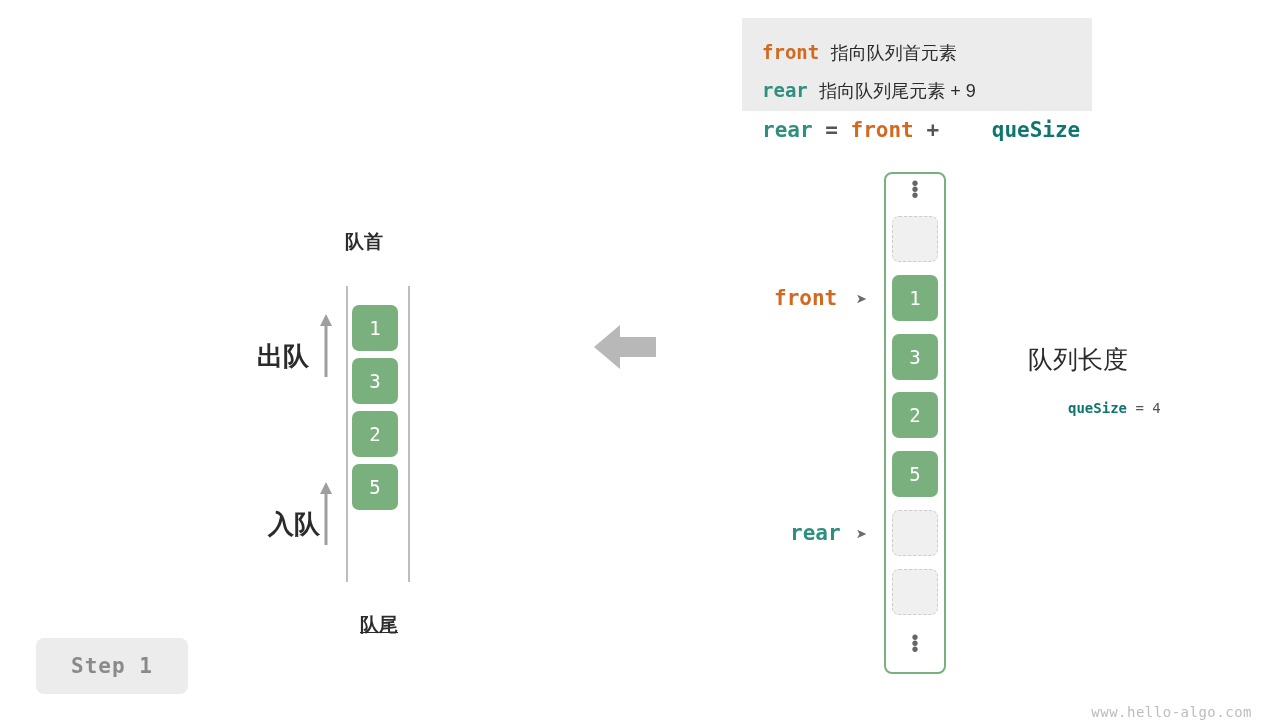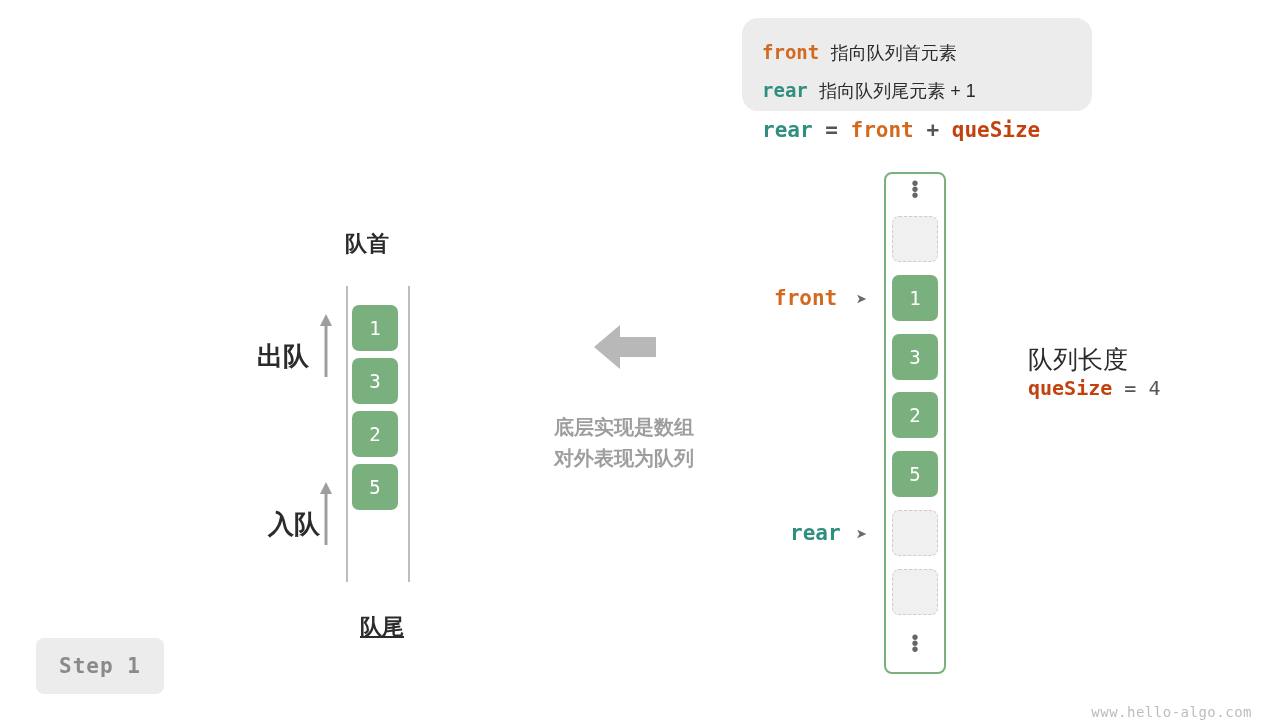--- a/index.html
+++ b/index.html
@@ -19,41 +19,41 @@
     left: 0; top: 0;
     width: 1280px;
     height: 720px;
   }
 
   
   .step-badge {
     position: absolute;
     left: 36px;
     top: 638px;
-    width: 128px;
+    width: 152px;
     height: 56px;
     background: #ececec;
     border-radius: 8px;
     display: flex;
     align-items: center;
     justify-content: center;
     font-family: "DejaVu Sans Mono", monospace;
     font-size: 21px;
     font-weight: bold;
     color: #8a8a8a;
     letter-spacing: 1px;
   }
 
   
   .label-text {
     position: absolute;
     font-family: "Liberation Sans", sans-serif;
     font-weight: bold;
     color: #2b2b2b;
-    font-size: 22px;
+    font-size: 19px;
     white-space: nowrap;
   }
   .queue-head-label { left: 345px; top: 229px; }
   .queue-tail-label { left: 360px; top: 612px; text-decoration: underline; }
 
   .rail {
     position: absolute;
     background: #bdbdbd;
     width: 2px;
   }
@@ -121,33 +121,33 @@
   }
 
   
   .note-box {
     position: absolute;
     left: 742px;
     top: 18px;
     width: 350px;
     height: 93px;
     background: #ececec;
-    border-radius: 16px;
+    border-radius: 0;
     box-sizing: border-box;
     padding: 16px 20px 0 20px;
   }
   .note-line {
     font-family: "DejaVu Sans Mono", monospace;
     font-size: 19px;
     line-height: 37px;
     white-space: nowrap;
   }
   .kw-front { color: #d2691e; font-weight: bold; }
   .kw-rear  { color: #2f8f7f; font-weight: bold; }
-  .kw-size  { color: #c2410c; font-weight: bold; }
+  .kw-size  { color: #0f766e; font-weight: bold; margin-left: 40px; }
   .note-cn {
     font-family: "Liberation Sans", sans-serif;
     color: #2b2b2b;
     font-size: 18px;
     font-weight: normal;
   }
   .formula {
     position: absolute;
     left: 762px;
     top: 118px;
@@ -202,23 +202,23 @@
     position: absolute;
     left: 1028px;
     top: 343px;
     font-size: 25px;
     color: #2b2b2b;
     white-space: nowrap;
   }
   .size-formula {
     position: absolute;
     left: 1028px;
-    top: 376px;
-    font-family: "DejaVu Sans Mono", monospace;
-    font-size: 20px;
+    top: 400px;
+    font-family: "DejaVu Sans Mono", monospace;
+    font-size: 14px;
     white-space: nowrap;
     color: #555555;
   }
 
   .watermark {
     position: absolute;
     right: 28px;
     bottom: 0;
     font-family: "DejaVu Sans Mono", monospace;
     font-size: 14px;
@@ -252,33 +252,29 @@
     <polygon points="7,1 13,13 1,13" fill="#9e9e9e"></polygon>
   </svg>
   <svg class="uparrow" style="left:319px; top:481px;" viewBox="0 0 14 64">
     <line x1="7" y1="64" x2="7" y2="10" stroke="#9e9e9e" stroke-width="3"></line>
     <polygon points="7,1 13,13 1,13" fill="#9e9e9e"></polygon>
   </svg>
 
   <svg class="big-arrow" viewBox="0 0 62 50">
     <polygon points="0,25 26,3 26,15 62,15 62,35 26,35 26,47" fill="#b8b8b8"></polygon>
   </svg>
-  <div class="mid-caption">
-    <div>底层实现是数组</div>
-    <div>对外表现为队列</div>
-  </div>
 
   <div class="note-box">
     <div class="note-line">
       <span class="kw-front">front</span>
       <span class="note-cn">指向队列首元素</span>
     </div>
     <div class="note-line">
       <span class="kw-rear">rear</span>
-      <span class="note-cn">指向队列尾元素 + 1</span>
+      <span class="note-cn">指向队列尾元素 + 9</span>
     </div>
   </div>
 
   <div class="formula">
     <span class="kw-rear">rear</span>
     <span>=</span>
     <span class="kw-front">front</span>
     <span>+</span>
     <span class="kw-size">queSize</span>
   </div>

